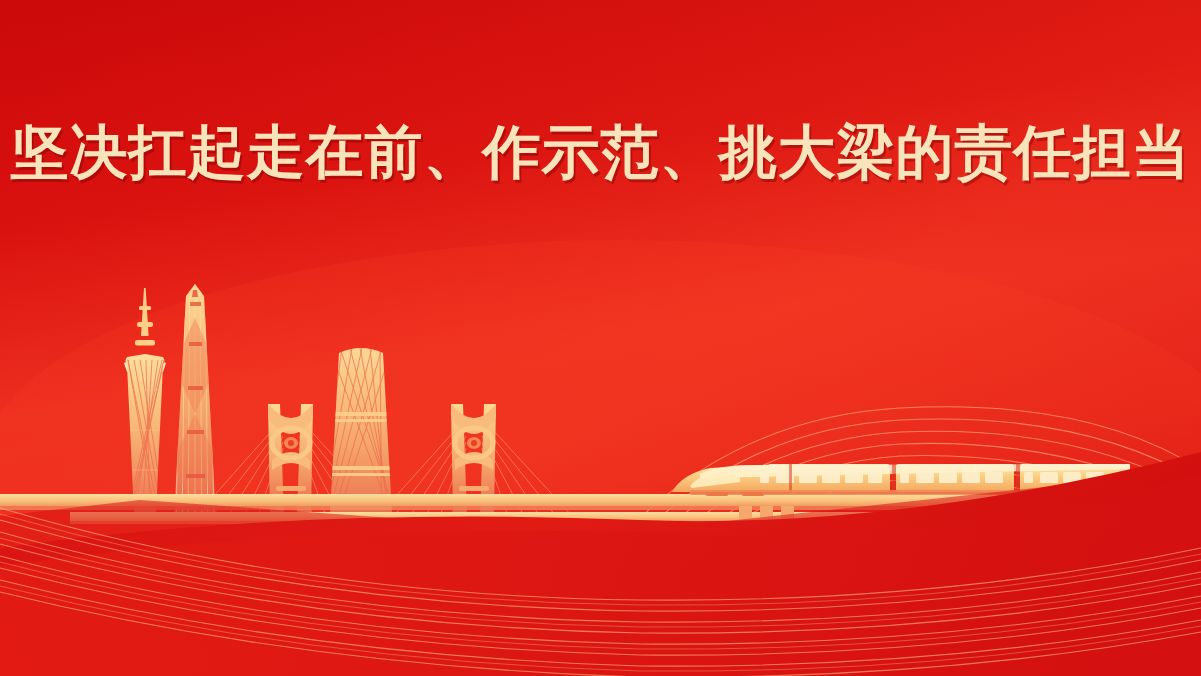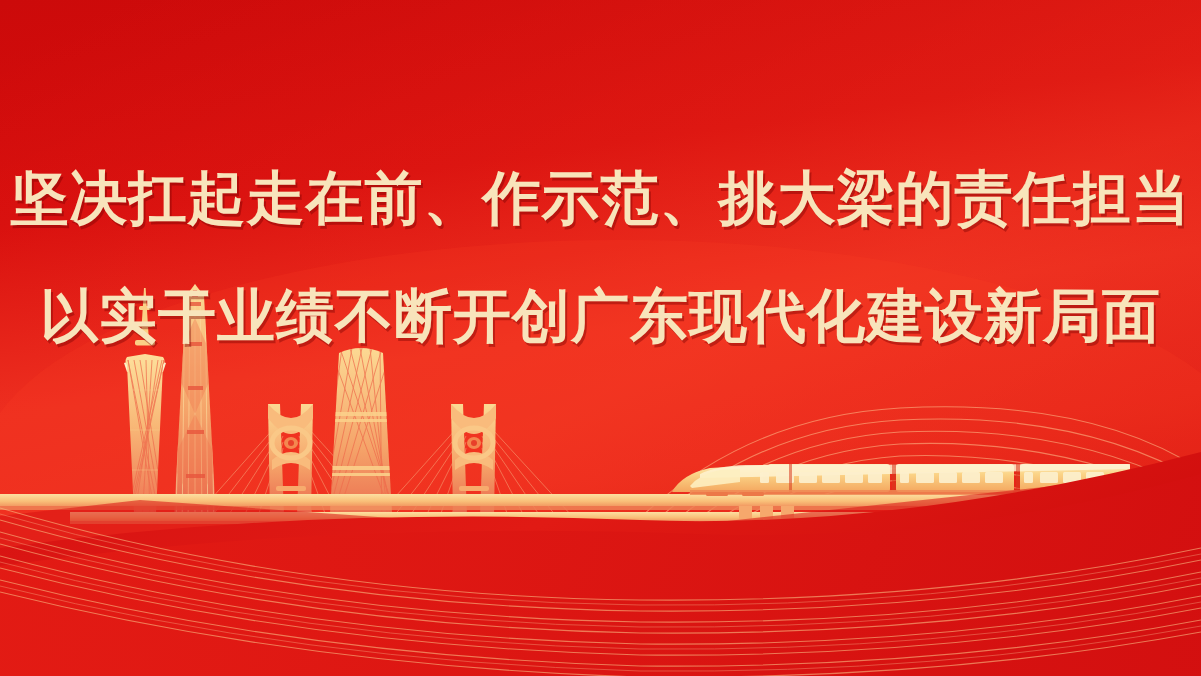--- a/index.html
+++ b/index.html
@@ -37,21 +37,20 @@
   .hl-line {
     display: block;
     font-family: "Liberation Sans", "DejaVu Sans", sans-serif;
     font-weight: bold;
     font-size: 58px;
     line-height: 72px;
     letter-spacing: 1px;
     color: #f8e4bb;
     white-space: nowrap;
     text-shadow: 2px 3px 0 rgba(120,0,0,0.40);
-    margin-top: 46px;
   }
 </style>
 </head>
 <body>
 
 <div id="poster">
 
   <svg class="layer" viewBox="0 0 1201 676" preserveAspectRatio="none">
     <defs>
       <linearGradient id="bgGrad" x1="0" y1="0" x2="0.25" y2="1">
@@ -357,16 +356,15 @@
     <g fill="none" stroke="#ffd2a0" stroke-width="0.8" opacity="0.40">
       <path d="M0 514 Q 300 601 640 605 Q 940 608 1201 554"></path>
       <path d="M0 538 Q 300 621 640 627 Q 940 630 1201 578"></path>
       <path d="M0 562 Q 300 641 640 649 Q 940 652 1201 602"></path>
       <path d="M0 586 Q 300 661 640 671 Q 940 674 1201 626"></path>
     </g>
   </svg>
 
   <div id="headline">
     <span class="hl-line">坚决扛起走在前、作示范、挑大梁的责任担当</span>
-    <span class="hl-line">以实干业绩不断开创广东现代化建设新局面</span>
   </div>
 
 </div>
 
 </body></html>

